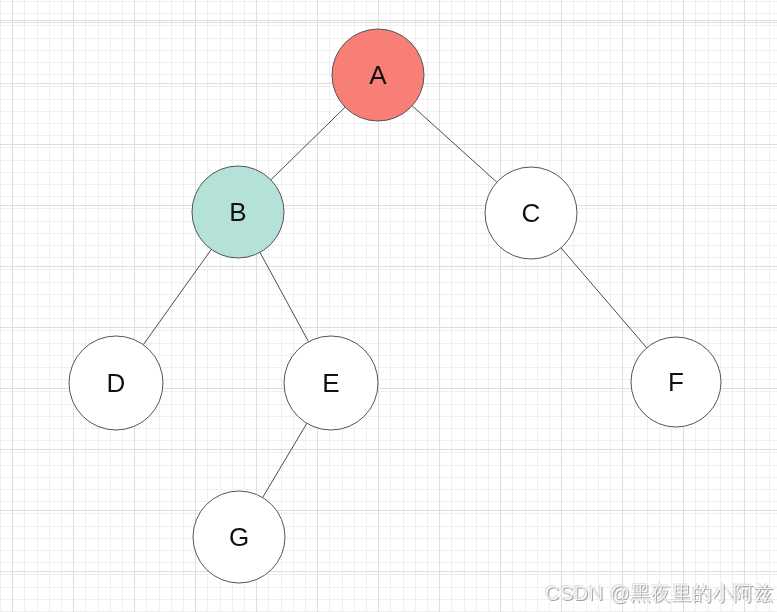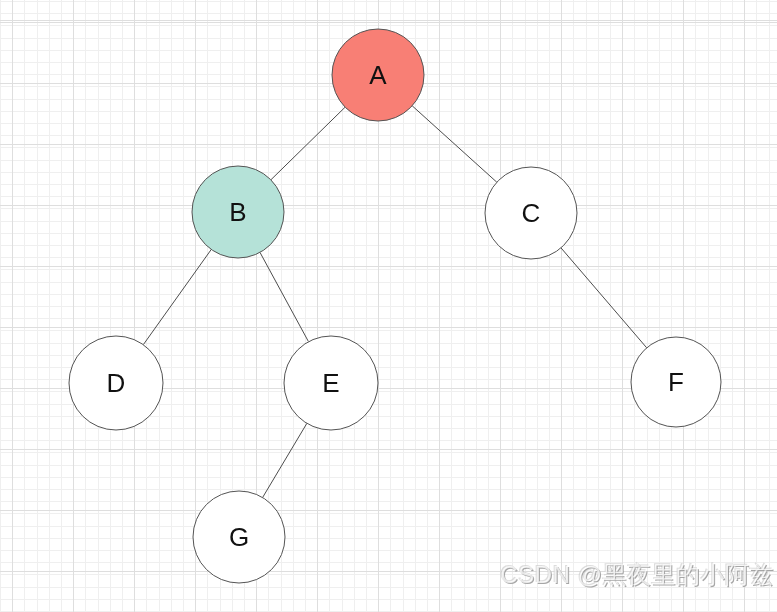--- a/index.html
+++ b/index.html
@@ -27,22 +27,22 @@
     top: 0;
   }
   svg.tree text {
     font-family: "Liberation Sans", sans-serif;
     font-size: 26px;
     user-select: none;
   }
   .watermark {
     position: absolute;
     right: 3px;
-    bottom: 21px;
-    font-size: 24px;
+    bottom: 5px;
+    font-size: 20px;
     letter-spacing: 0.5px;
     color: rgba(255, 255, 255, 0.75);
     text-shadow:
       1px 1px 0 rgba(150, 150, 150, 0.85),
       -1px -1px 0 rgba(205, 205, 205, 0.7);
     white-space: nowrap;
     pointer-events: none;
   }
 </style>
 </head>

